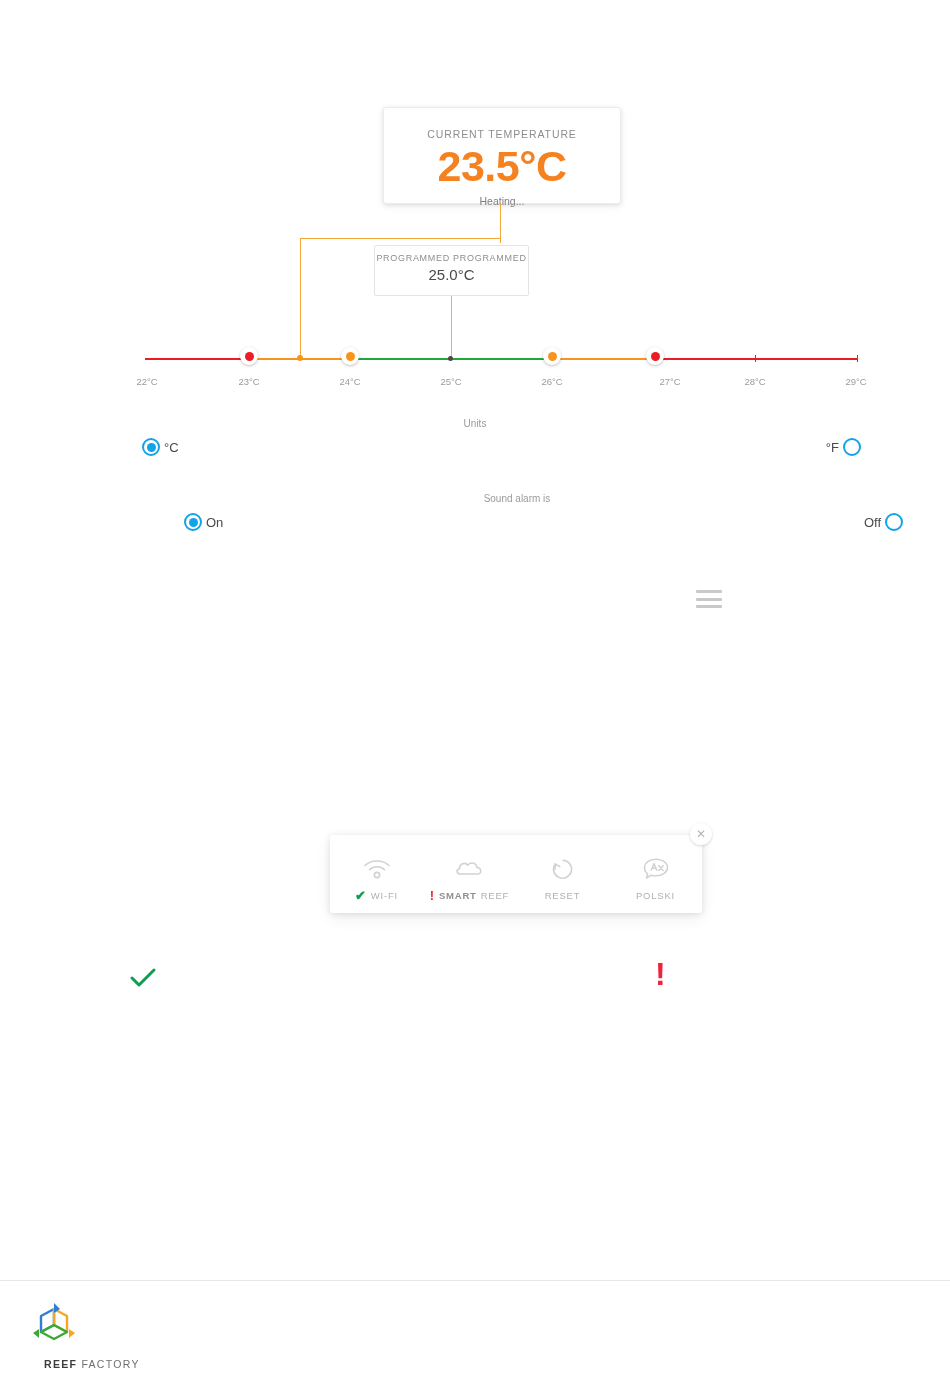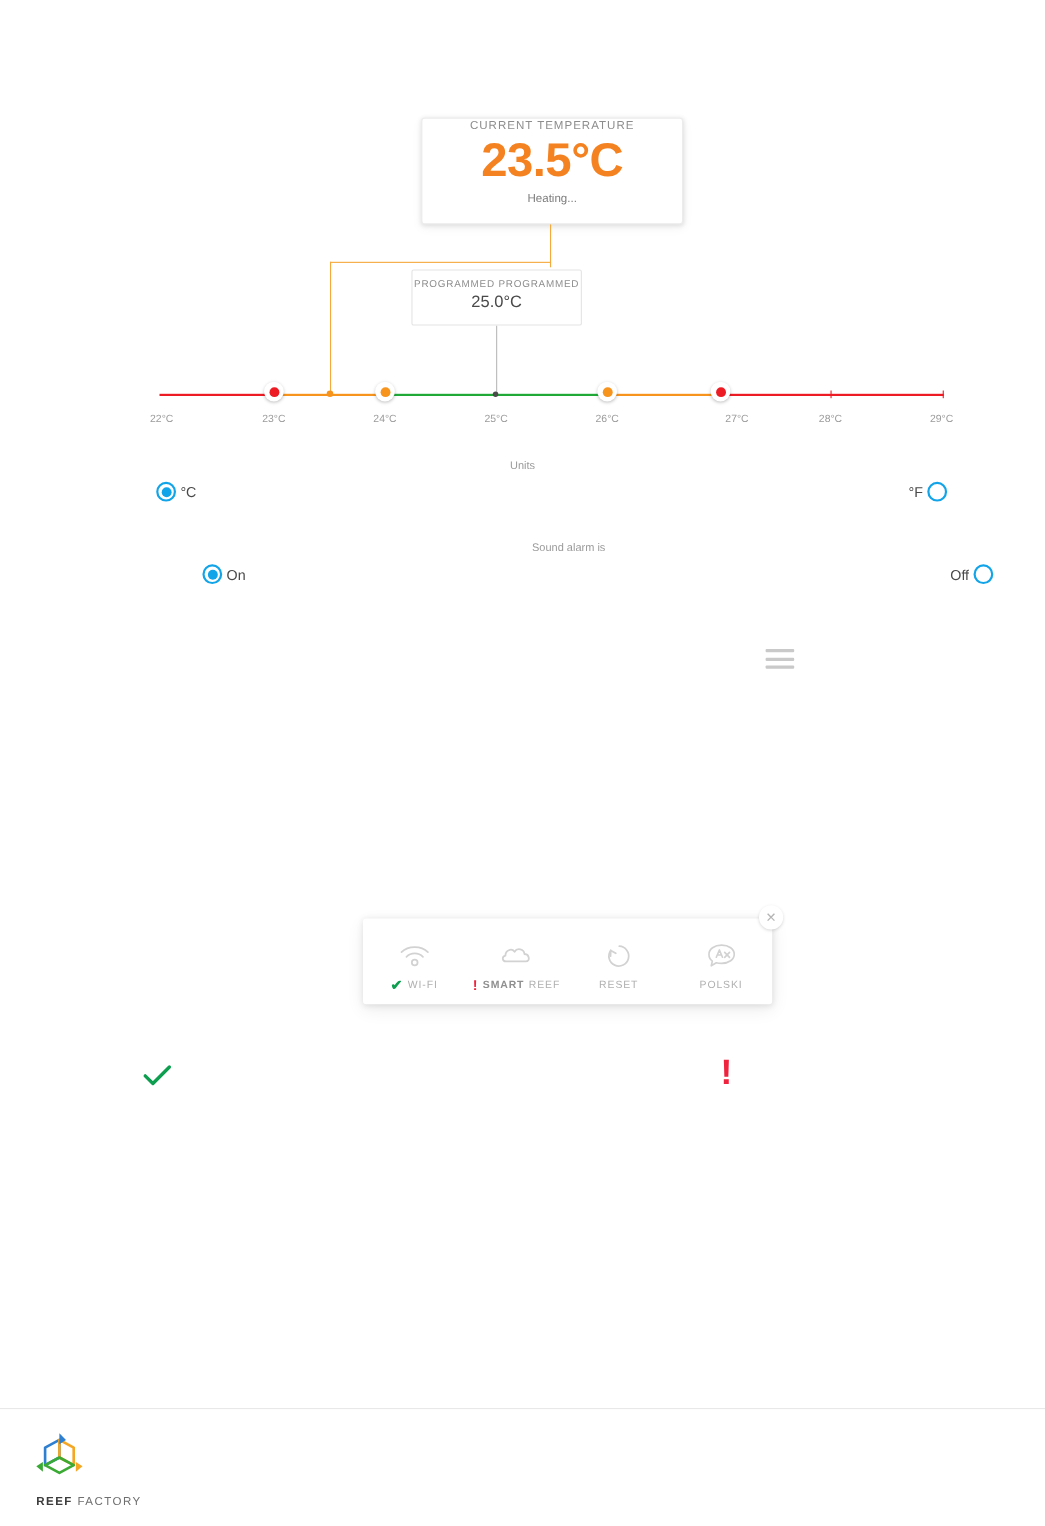--- a/index.html
+++ b/index.html
@@ -24,21 +24,21 @@
     width: 238px;
     height: 97px;
     background: #ffffff;
     border: 1px solid #ececec;
     border-radius: 3px;
     box-shadow: 0 1px 4px rgba(0,0,0,0.10), 0 3px 10px rgba(0,0,0,0.05);
     box-sizing: border-box;
     text-align: center;
   }
   .current-card .cap {
-    margin-top: 0;
+    margin-top: 20px;
     font-size: 10.5px;
     letter-spacing: 0.9px;
     color: #8d8d8d;
     font-weight: 400;
   }
   .current-card .value {
     margin-top: 1px;
     font-size: 43px;
     line-height: 50px;
     font-weight: 700;
@@ -257,21 +257,21 @@
     width: 950px; height: 1px;
     background: #e8e8e8;
   }
   .logo-wrap {
     position: absolute;
     left: 27px; top: 1300px;
     width: 140px;
   }
   .logo-text {
     margin-top: 6px;
-    margin-left: 6px;
+    margin-left: 17px;
     font-size: 10.5px;
     letter-spacing: 1.3px;
     color: #6f6f6f;
   }
   .logo-text b { color: #3c3c3c; font-weight: 700; }
 </style>
 </head>
 <body>
 
 <div class="current-card">

